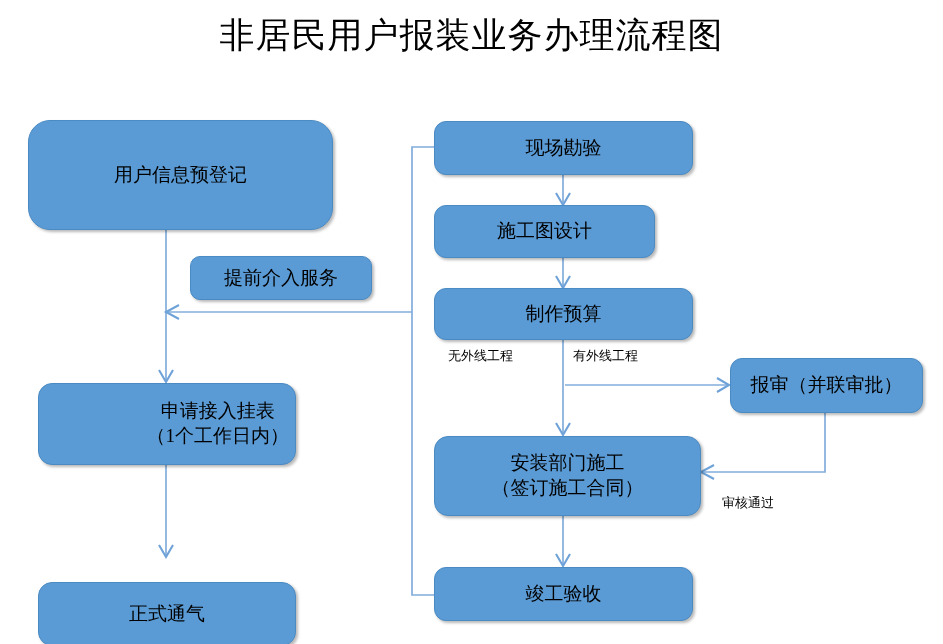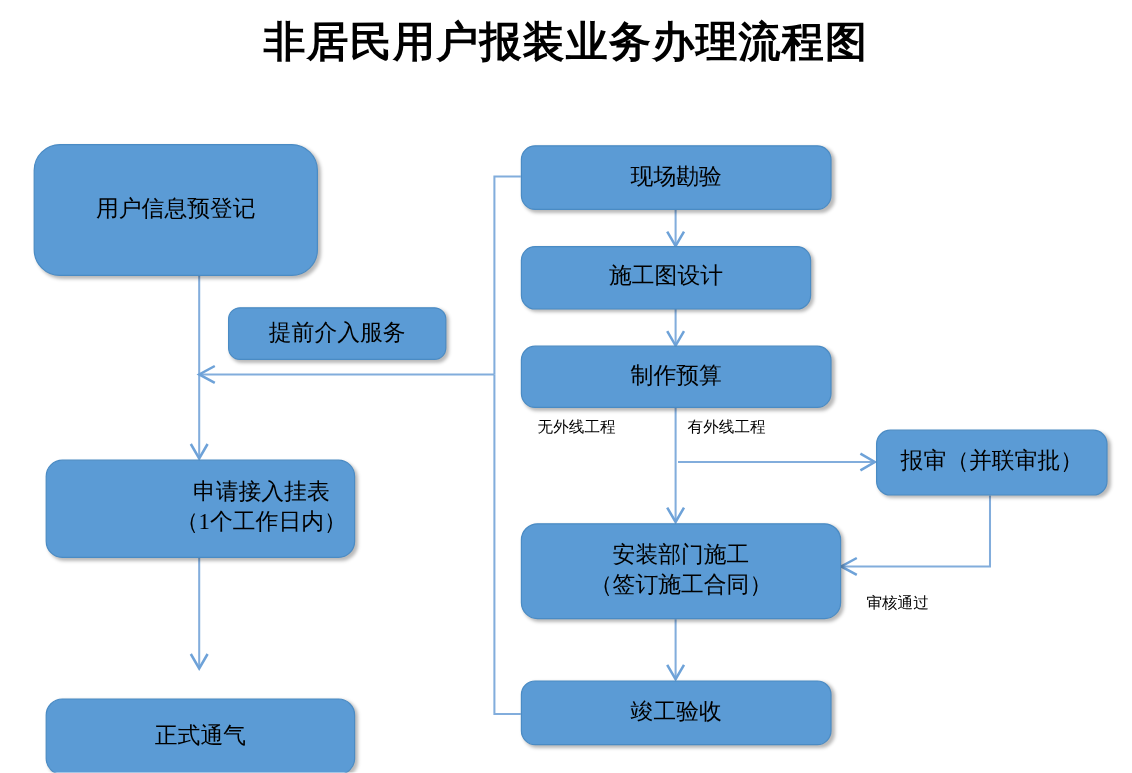--- a/index.html
+++ b/index.html
@@ -18,21 +18,21 @@
     background: #ffffff;
     overflow: hidden;
   }
   #title {
     position: absolute;
     left: 0;
     top: 12px;
     width: 943px;
     text-align: center;
     font-size: 35px;
-    font-weight: bold;
+    font-weight: normal;
     color: #000000;
     letter-spacing: 1px;
     font-family: "Liberation Serif", "DejaVu Serif", serif;
     white-space: nowrap;
   }
   .node {
     position: absolute;
     box-sizing: border-box;
     background: #5B9BD5;
     border: 1px solid #4a8bc4;
@@ -113,42 +113,42 @@
     <line x1="565" y1="385" x2="728" y2="385"></line>
     <polyline class="head" points="717,378 729,385 717,392"></polyline>
 
     <polyline points="825,413 825,472 702,472"></polyline>
     <polyline class="head" points="714,465 701,472 714,479"></polyline>
 
     <line x1="563" y1="516" x2="563" y2="565"></line>
     <polyline class="head" points="556,554 563,566 570,554"></polyline>
   </svg>
 
-  <div class="node" style="left:28px; top:120px; width:237px; height:110px; border-radius:22px;align-items:center;">
+  <div class="node" style="left:28px; top:120px; width:305px; height:110px; border-radius:22px;align-items:center;">
     <span>用户信息预登记</span>
   </div>
 
   <div class="node" style="left:190px; top:256px; width:182px; height:44px; border-radius:10px;">
     <span>提前介入服务</span>
   </div>
 
   <div class="node" style="left:38px; top:383px; width:258px; height:82px; border-radius:14px;justify-content:flex-end;">
     <span>申请接入挂表
 （1个工作日内）</span>
   </div>
 
   <div class="node" style="left:38px; top:558px; width:258px; height:64px; border-radius:14px;margin-top:24px;">
     <span>正式通气</span>
   </div>
 
   <div class="node" style="left:434px; top:121px; width:259px; height:54px; border-radius:12px;">
     <span>现场勘验</span>
   </div>
 
-  <div class="node" style="left:434px; top:205px; width:242px; height:53px; border-radius:12px;">
+  <div class="node" style="left:434px; top:205px; width:221px; height:53px; border-radius:12px;">
     <span>施工图设计</span>
   </div>
 
   <div class="node" style="left:434px; top:288px; width:259px; height:52px; border-radius:12px;">
     <span>制作预算</span>
   </div>
 
   <div class="node" style="left:730px; top:358px; width:193px; height:55px; border-radius:12px;">
     <span>报审（并联审批）</span>
   </div>

